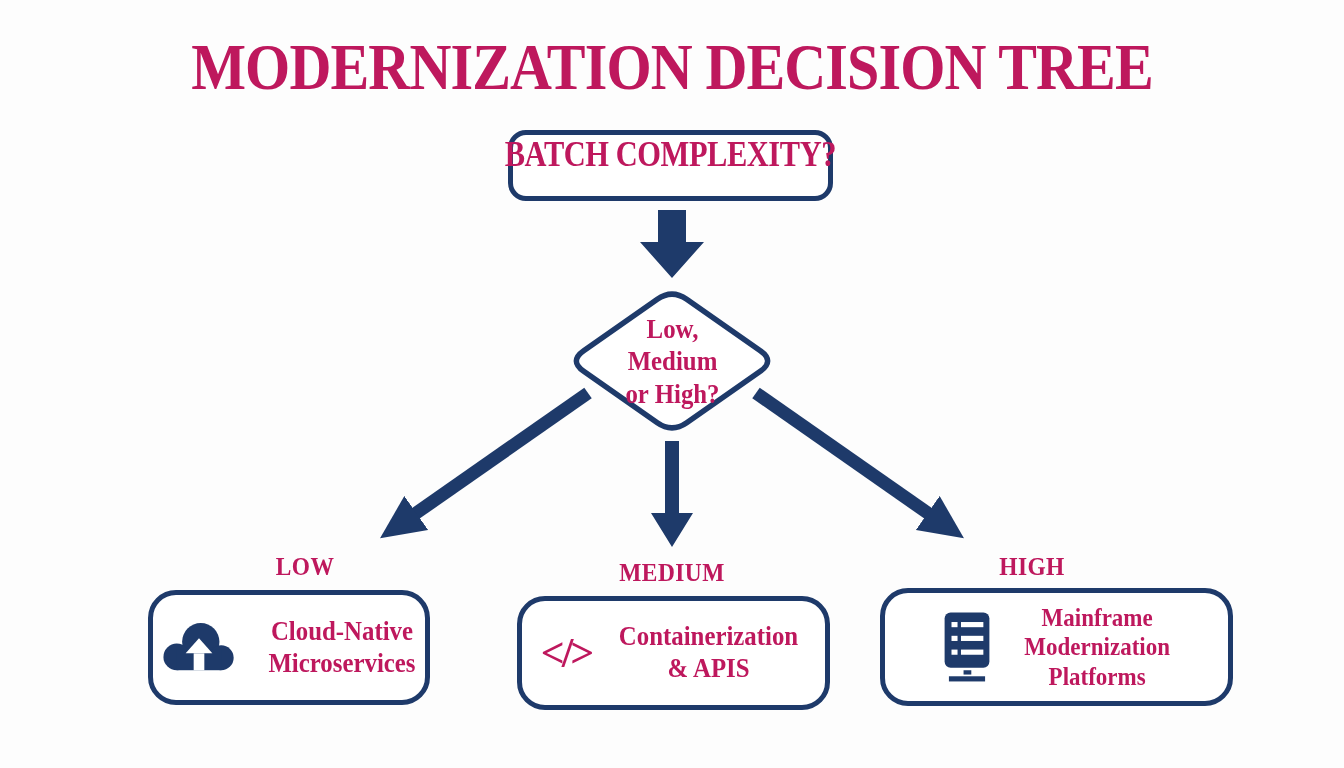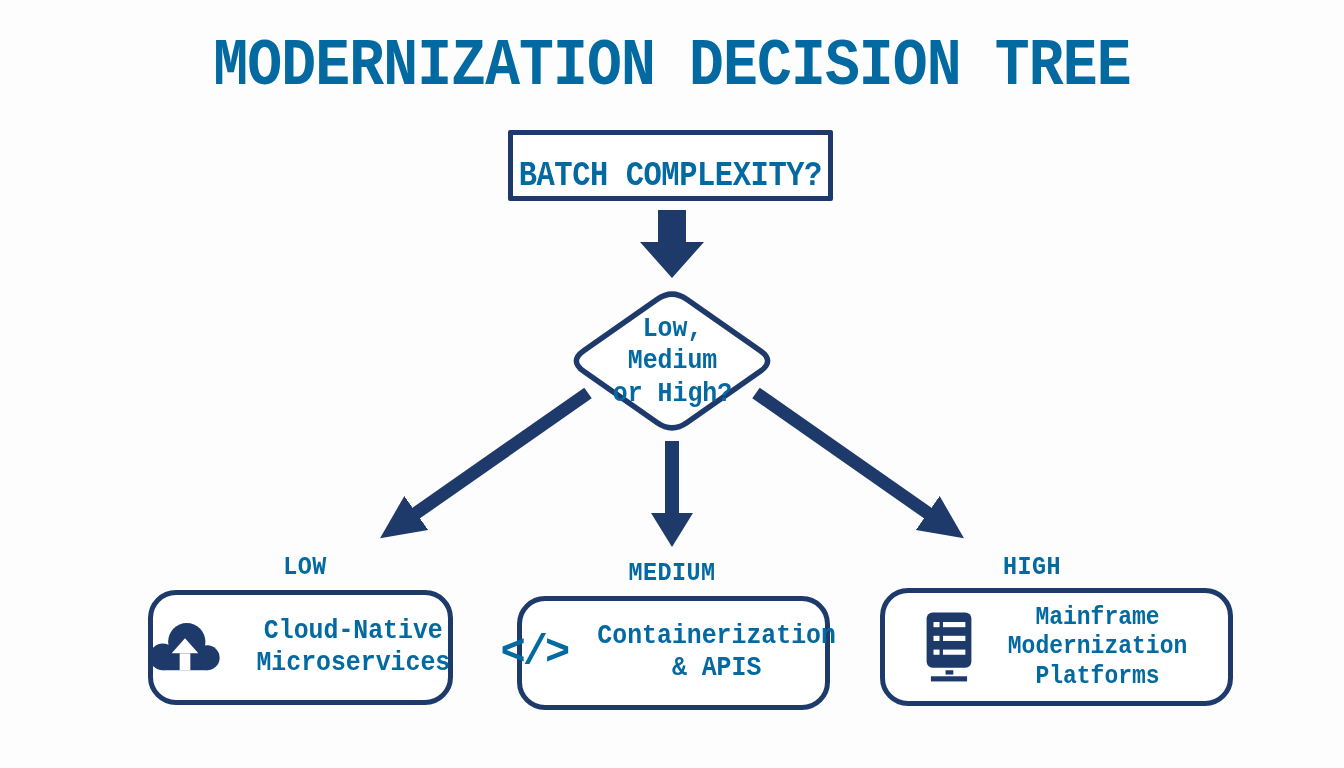--- a/index.html
+++ b/index.html
@@ -2,22 +2,22 @@
 <html><head>
 <meta charset="utf-8">
 <style>
   html, body { margin: 0; padding: 0; background: #ffffff; }
   .canvas {
     position: relative;
     width: 1344px;
     height: 768px;
     background: #fdfdfd;
     overflow: hidden;
-    font-family: Liberation Mono, monospace;
-    color: #0369a1;
+    font-family: Liberation Serif, serif;
+    color: #be185d;
   }
   .abs { position: absolute; }
 
   
   .title {
     left: 0; right: 0; top: 36px;
     height: 62px; line-height: 62px;
     text-align: center;
     font-size: 66px;
     font-weight: bold;
@@ -25,23 +25,23 @@
     transform: scaleX(0.88);
     transform-origin: 50% 50%;
     white-space: nowrap;
   }
 
   
   .question-box {
     left: 508px; top: 130px;
     width: 325px; height: 71px;
     border: 5px solid #1e3a6a;
-    border-radius: 2px;
+    border-radius: 18px;
     box-sizing: border-box;
-    display: flex; align-items: flex-end; justify-content: center;
+    display: flex; align-items: flex-start; justify-content: center;
     background: #ffffff;
   }
   .question-box .qtext {
     font-size: 35px;
     font-weight: bold;
     letter-spacing: -0.5px;
     transform: scaleX(0.87);
     white-space: nowrap;
   }
 
@@ -77,21 +77,21 @@
   
   .outcome-box {
     border: 5px solid #1e3a6a;
     border-radius: 28px;
     box-sizing: border-box;
     display: flex; align-items: center; justify-content: center;
     gap: 20px;
     background: #ffffff;
     padding: 0 14px;
   }
-  .box-low    { left: 148px; top: 590px; width: 305px; height: 115px; }
+  .box-low    { left: 148px; top: 590px; width: 282px; height: 115px; }
   .box-medium { left: 517px; top: 596px; width: 313px; height: 114px; }
   .box-high   { left: 880px; top: 588px; width: 353px; height: 118px; }
 
   .outcome-text {
     font-size: 27px;
     font-weight: bold;
     line-height: 1.18;
     transform: scaleX(0.92);
     text-align: center;
     white-space: nowrap;

